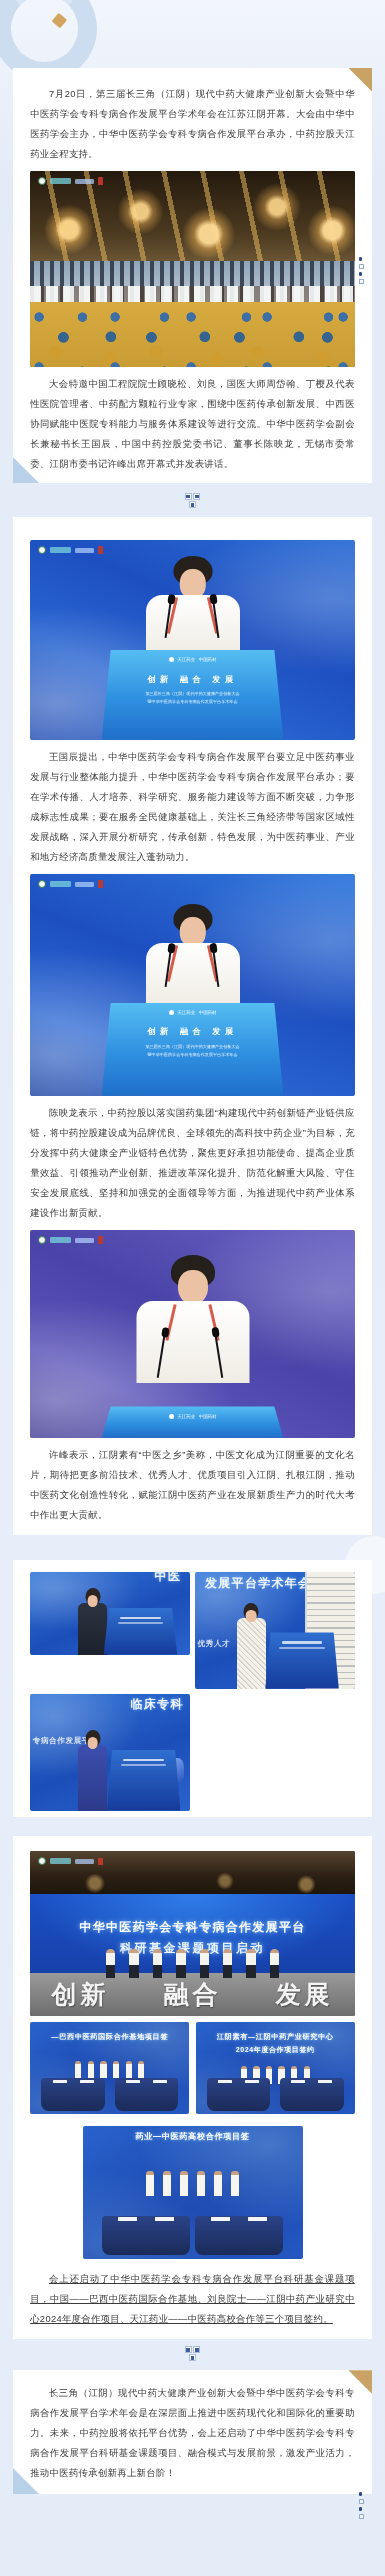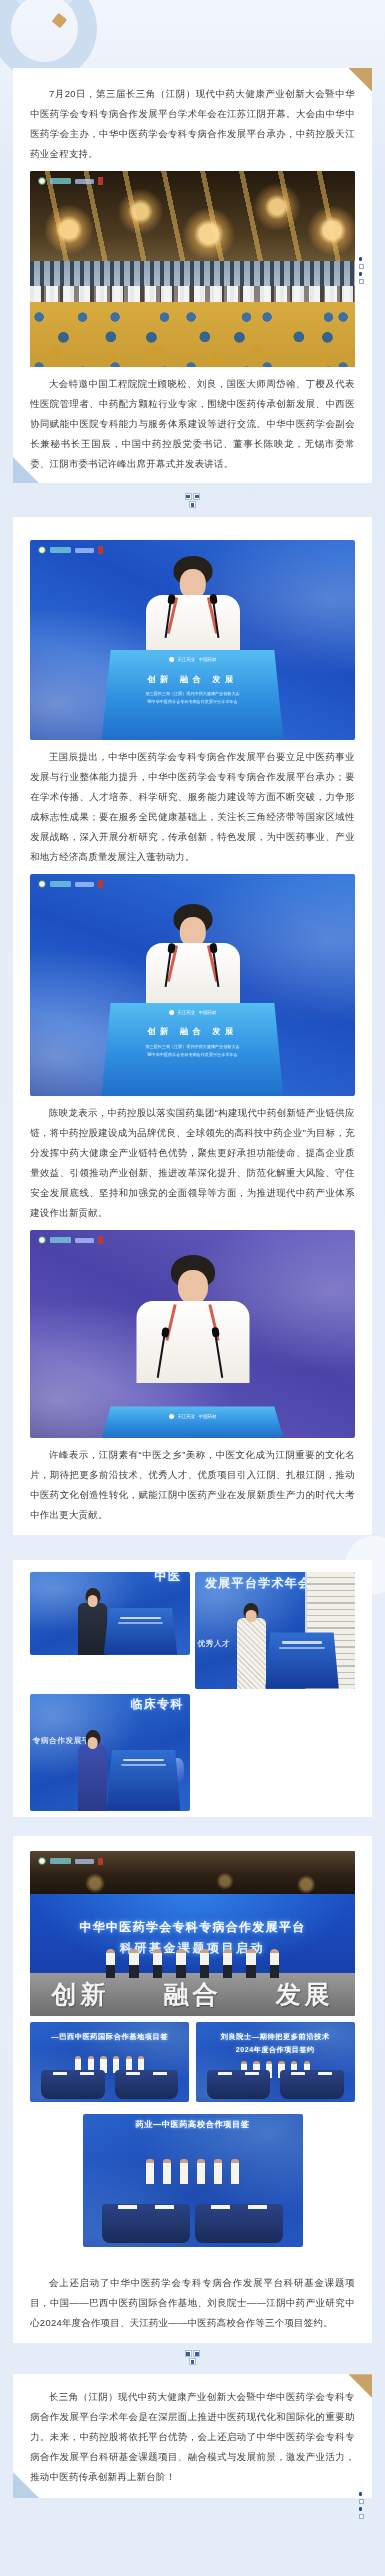--- a/index.html
+++ b/index.html
@@ -132,21 +132,21 @@
      letter-spacing:2.5px;text-shadow:0 0 5px rgba(140,200,255,.95);}
   .stage-people{position:absolute;left:0;right:0;bottom:-5px;display:flex;justify-content:center;gap:14px;}
   .fig{width:9.4px;height:29px;border-radius:4.4px 4.4px 0 0;
      background:linear-gradient(180deg,#caa183 0 13%,#f5f3ee 13% 56%,#20242c 56% 100%);}
   .stage-front{height:26%;display:flex;justify-content:space-between;align-items:center;padding:0 21.4px;
      background:linear-gradient(180deg,#9a9a9a,#6d6d6d);}
   .callig{color:#f4f4f4;font-weight:bold;font-size:25px;font-family:"DejaVu Serif",serif;
      letter-spacing:3.8px;text-shadow:0.6px 0.6px 1.3px rgba(0,0,0,.4);}
   
   .sign-row{display:flex;gap:6.3px;margin-top:6.3px;}
-  .sign{position:relative;flex:1;height:80px;overflow:hidden;border-radius:1.9px;
+  .sign{position:relative;flex:1;height:92px;overflow:hidden;border-radius:1.9px;
      background:linear-gradient(150deg,#2a63cc 0%,#1a46ae 55%,#2558c2 100%);}
   .sign::before{content:"";position:absolute;inset:0;
      background:radial-gradient(ellipse at 85% 15%, rgba(160,220,255,.3), transparent 50%),
                 radial-gradient(ellipse at 10% 90%, rgba(160,220,255,.22), transparent 45%);}
   .sign-title{position:relative;margin-top:10px;text-align:center;color:#fff;font-weight:bold;
      font-size:7.2px;letter-spacing:0.6px;text-shadow:0 0 3.8px rgba(140,200,255,.9);white-space:nowrap;}
   .sign-title.small{margin-top:2.5px;font-size:7px;}
   .sign-people{position:absolute;left:0;right:0;top:42%;display:flex;justify-content:center;gap:6.3px;}
   .fig-s{width:6.3px;height:17.6px;border-radius:3.1px 3.1px 0 0;
      background:linear-gradient(180deg,#caa183 0 15%,#f7f5f0 15% 100%);}
@@ -354,21 +354,21 @@
           <span class="fig-s"></span>
           <span class="fig-s"></span>
           <span class="fig-s"></span>
           <span class="fig-s"></span>
           <span class="fig-s"></span>
         </div>
         <div class="tbl" style="left:7%;"></div>
         <div class="tbl" style="right:7%;"></div>
       </figure>
       <figure class="sign" style="margin:0;">
-        <div class="sign-title">刘良院士—期待把更多前沿技术</div>
+        <div class="sign-title">江阴素有—江阴中药产业研究中心</div>
         <div class="sign-title small">2024年度合作项目签约</div>
         <div class="sign-people" style="top:48%;">
           <span class="fig-s"></span>
           <span class="fig-s"></span>
           <span class="fig-s"></span>
           <span class="fig-s"></span>
           <span class="fig-s"></span>
           <span class="fig-s"></span>
         </div>
         <div class="tbl" style="left:7%;"></div>
@@ -383,21 +383,21 @@
         <span class="fig-s"></span>
         <span class="fig-s"></span>
         <span class="fig-s"></span>
         <span class="fig-s"></span>
         <span class="fig-s"></span>
       </div>
       <div class="tbl" style="left:9%;"></div>
       <div class="tbl" style="right:9%;"></div>
     </figure>
 
-    <p class="para" style="margin-top:26px;">会上还启动了中华中医药学会专科专病合作发展平台科研基金课题项目，中国——巴西中医药国际合作基地、刘良院士——江阴中药产业研究中心2024年度合作项目、天江药业——中医药高校合作等三个项目签约。</p>
+    <p class="para" style="margin-top:10px;text-decoration:underline;">会上还启动了中华中医药学会专科专病合作发展平台科研基金课题项目，中国——巴西中医药国际合作基地、刘良院士——江阴中药产业研究中心2024年度合作项目、天江药业——中医药高校合作等三个项目签约。</p>
   </section>
 
   <div class="divider" style="margin-top:7.6px;">
     <span class="sq"></span>
     <span class="sq"></span>
     <span class="sq"></span>
   </div>
 
   <section class="card" style="margin-top:8.8px;padding:12.6px 17.6px 11.3px;">
     <div class="tri-gold"></div>

